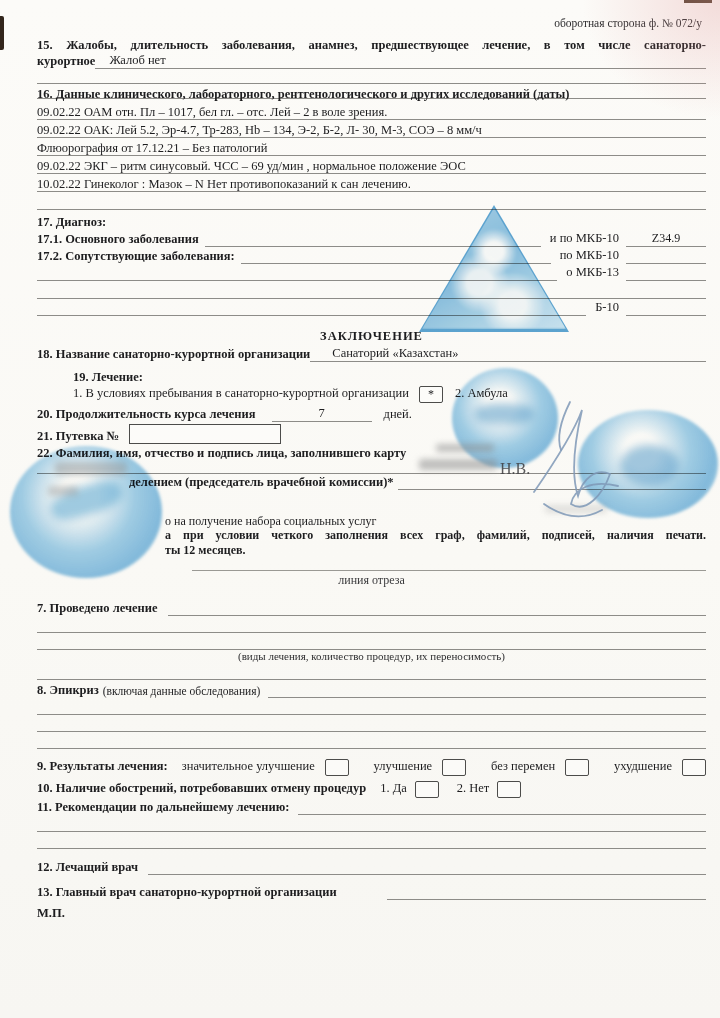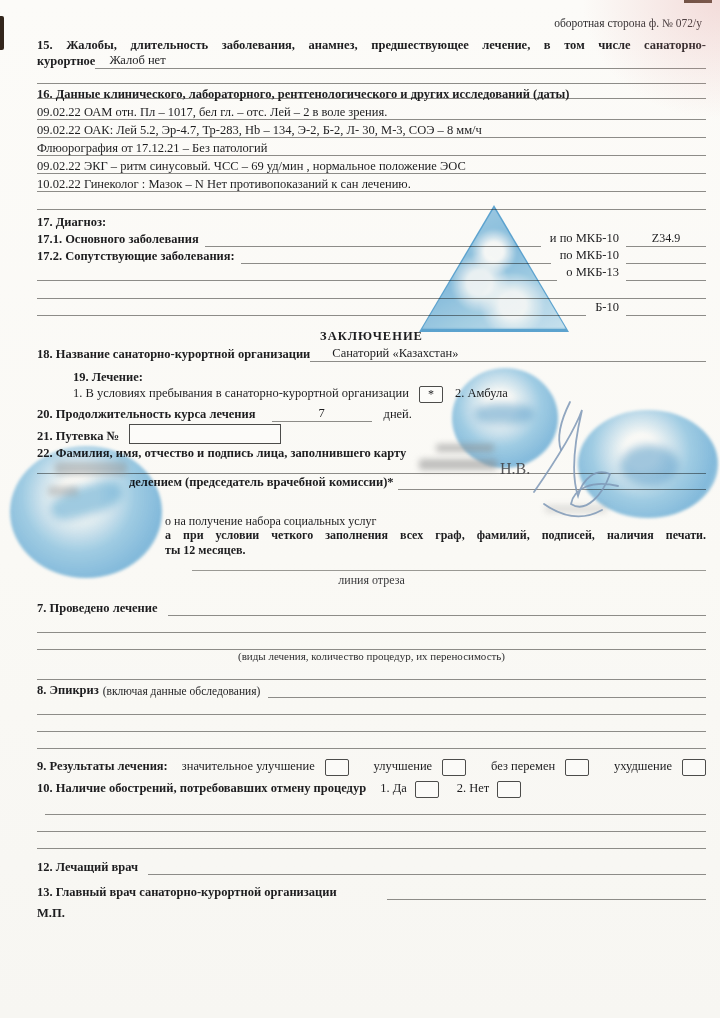--- a/index.html
+++ b/index.html
@@ -302,20 +302,21 @@
     <span class="bold">10. Наличие обострений, потребовавших отмену процедур</span>
     <span class="yn">
         <span>1. Да</span>
         <span class="box"></span>
     <span>2. Нет</span>
         <span class="box"></span>
       </span>
   </div>
 
   <div class="row sec11">
+    <span class="bold">11. Рекомендации по дальнейшему лечению:</span>
     <span class="fillwrap"></span>
   </div>
   <div class="re17"></div>
   <div class="re17"></div>
 
   <div class="row sec12">
     <span class="bold">12. Лечащий врач</span>
     <span class="fillwrap"></span>
   </div>
   <div class="row sec13">

